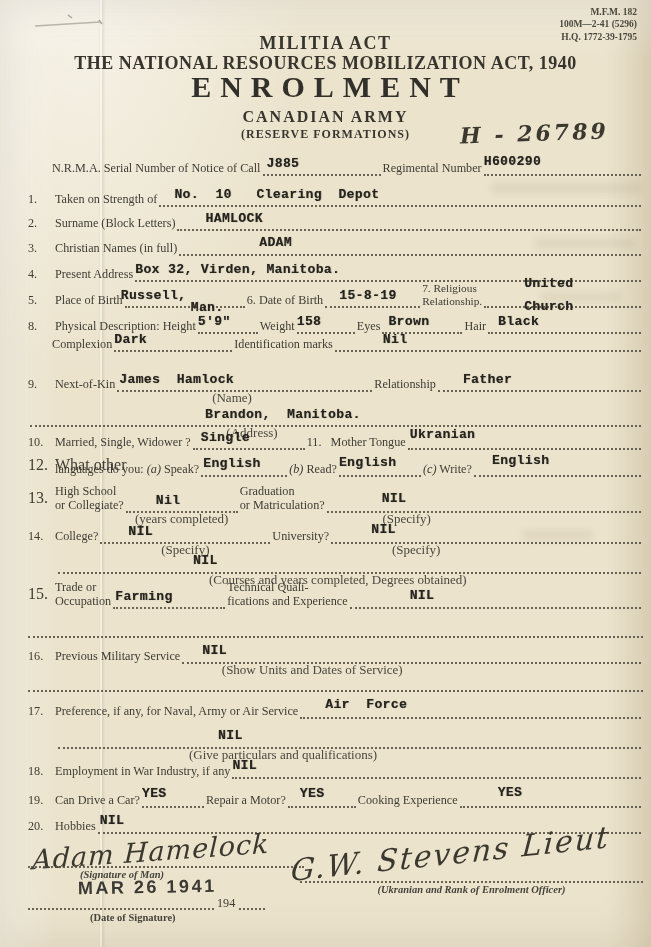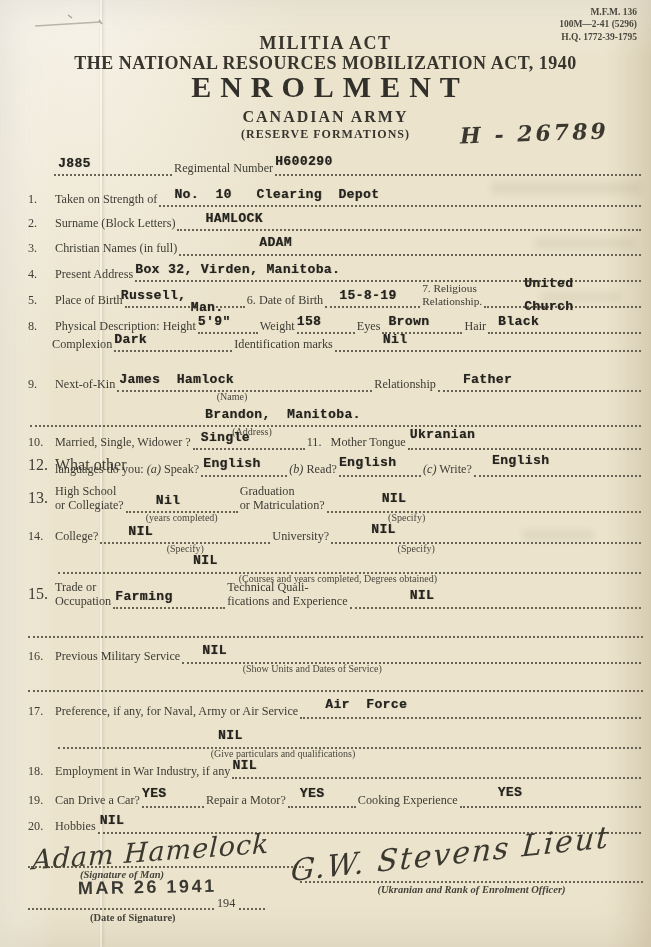--- a/index.html
+++ b/index.html
@@ -30,21 +30,21 @@
   .lbl{flex:none;white-space:pre;}
   .stack{flex:none;display:flex;flex-direction:column;white-space:pre;}
   .ital{font-style:italic;}
   .fill{flex:1 1 auto;position:relative;height:5px;border-bottom:2px dotted rgba(82,76,62,0.85);margin:0 2px;min-width:14px;}
   .typed{
     position:absolute;bottom:2px;left:4px;
     font-family:"Liberation Mono","DejaVu Sans Mono",monospace;font-weight:bold;
     font-size:13px;letter-spacing:0.4px;color:#24231e;white-space:pre;
     text-shadow:0.4px 0.4px 0.8px rgba(36,35,30,0.55);
   }
-  .sub{position:absolute;top:6px;left:50%;transform:translateX(-50%);font-size:10px;color:#4a473e;white-space:pre;}
+  .sub{position:absolute;top:6px;left:50%;transform:translateX(-50%);font-size:13px;color:#4a473e;white-space:pre;}
   .bare{position:absolute;height:0;border-bottom:2px dotted rgba(82,76,62,0.85);}
   .abslbl{position:absolute;font-size:16px;white-space:pre;color:#3e3c34;}
   .sigsub{position:absolute;font-size:10.5px;font-weight:bold;font-style:italic;color:#45433b;white-space:pre;}
   .stamp{position:absolute;font-family:"Liberation Sans","DejaVu Sans",sans-serif;font-weight:bold;font-size:18px;letter-spacing:2.5px;color:#3b3933;transform:rotate(-1deg);}
   .yr{position:absolute;font-size:12.2px;color:#3e3c34;}
 </style>
 </head>
 <body>
 
 <div class="page">
@@ -53,32 +53,33 @@
   <div class="ghost" style="right:10px;top:182px;width:150px;height:12px;"></div>
   <div class="ghost" style="right:16px;top:238px;width:100px;height:11px;"></div>
   <div class="ghost" style="right:30px;top:292px;width:80px;height:10px;"></div>
   <div class="ghost" style="right:58px;top:530px;width:70px;height:10px;"></div>
   <svg width="110" height="30" style="position:absolute;left:30px;top:8px;opacity:0.55">
     <path d="M5 18 L70 14" stroke="#8a857a" stroke-width="1.3" fill="none"></path>
     <path d="M38 7 l4 3 M69 12 l3 4" stroke="#6e695e" stroke-width="1.5" fill="none"></path>
   </svg>
 
   <div class="hdr-refs">
-    <div>M.F.M. 136</div>
+    <div>M.F.M. 182</div>
     <div>100M—2-41 (5296)</div>
     <div>H.Q. 1772-39-1795</div>
   </div>
   <div class="c act1">MILITIA ACT</div>
   <div class="c act2">THE NATIONAL RESOURCES MOBILIZATION ACT, 1940</div>
   <div class="c title">ENROLMENT</div>
   <div class="c army">CANADIAN ARMY</div>
   <div class="c reserve">(RESERVE FORMATIONS)</div>
   <div class="hw fileno">H - 26789</div>
 
   <div class="row" style="top:162px;left:52px;">
+    <span class="lbl">N.R.M.A. Serial Number of Notice of Call</span>
     <span class="fill" style="flex:0 0 118px;">
         <span class="typed">J885</span>
       </span>
     <span class="lbl">Regimental Number</span>
     <span class="fill">
         <span class="typed" style="left:0;bottom:4px;">H600290</span>
       </span>
   </div>
 
   <div class="row" style="top:193px;">

